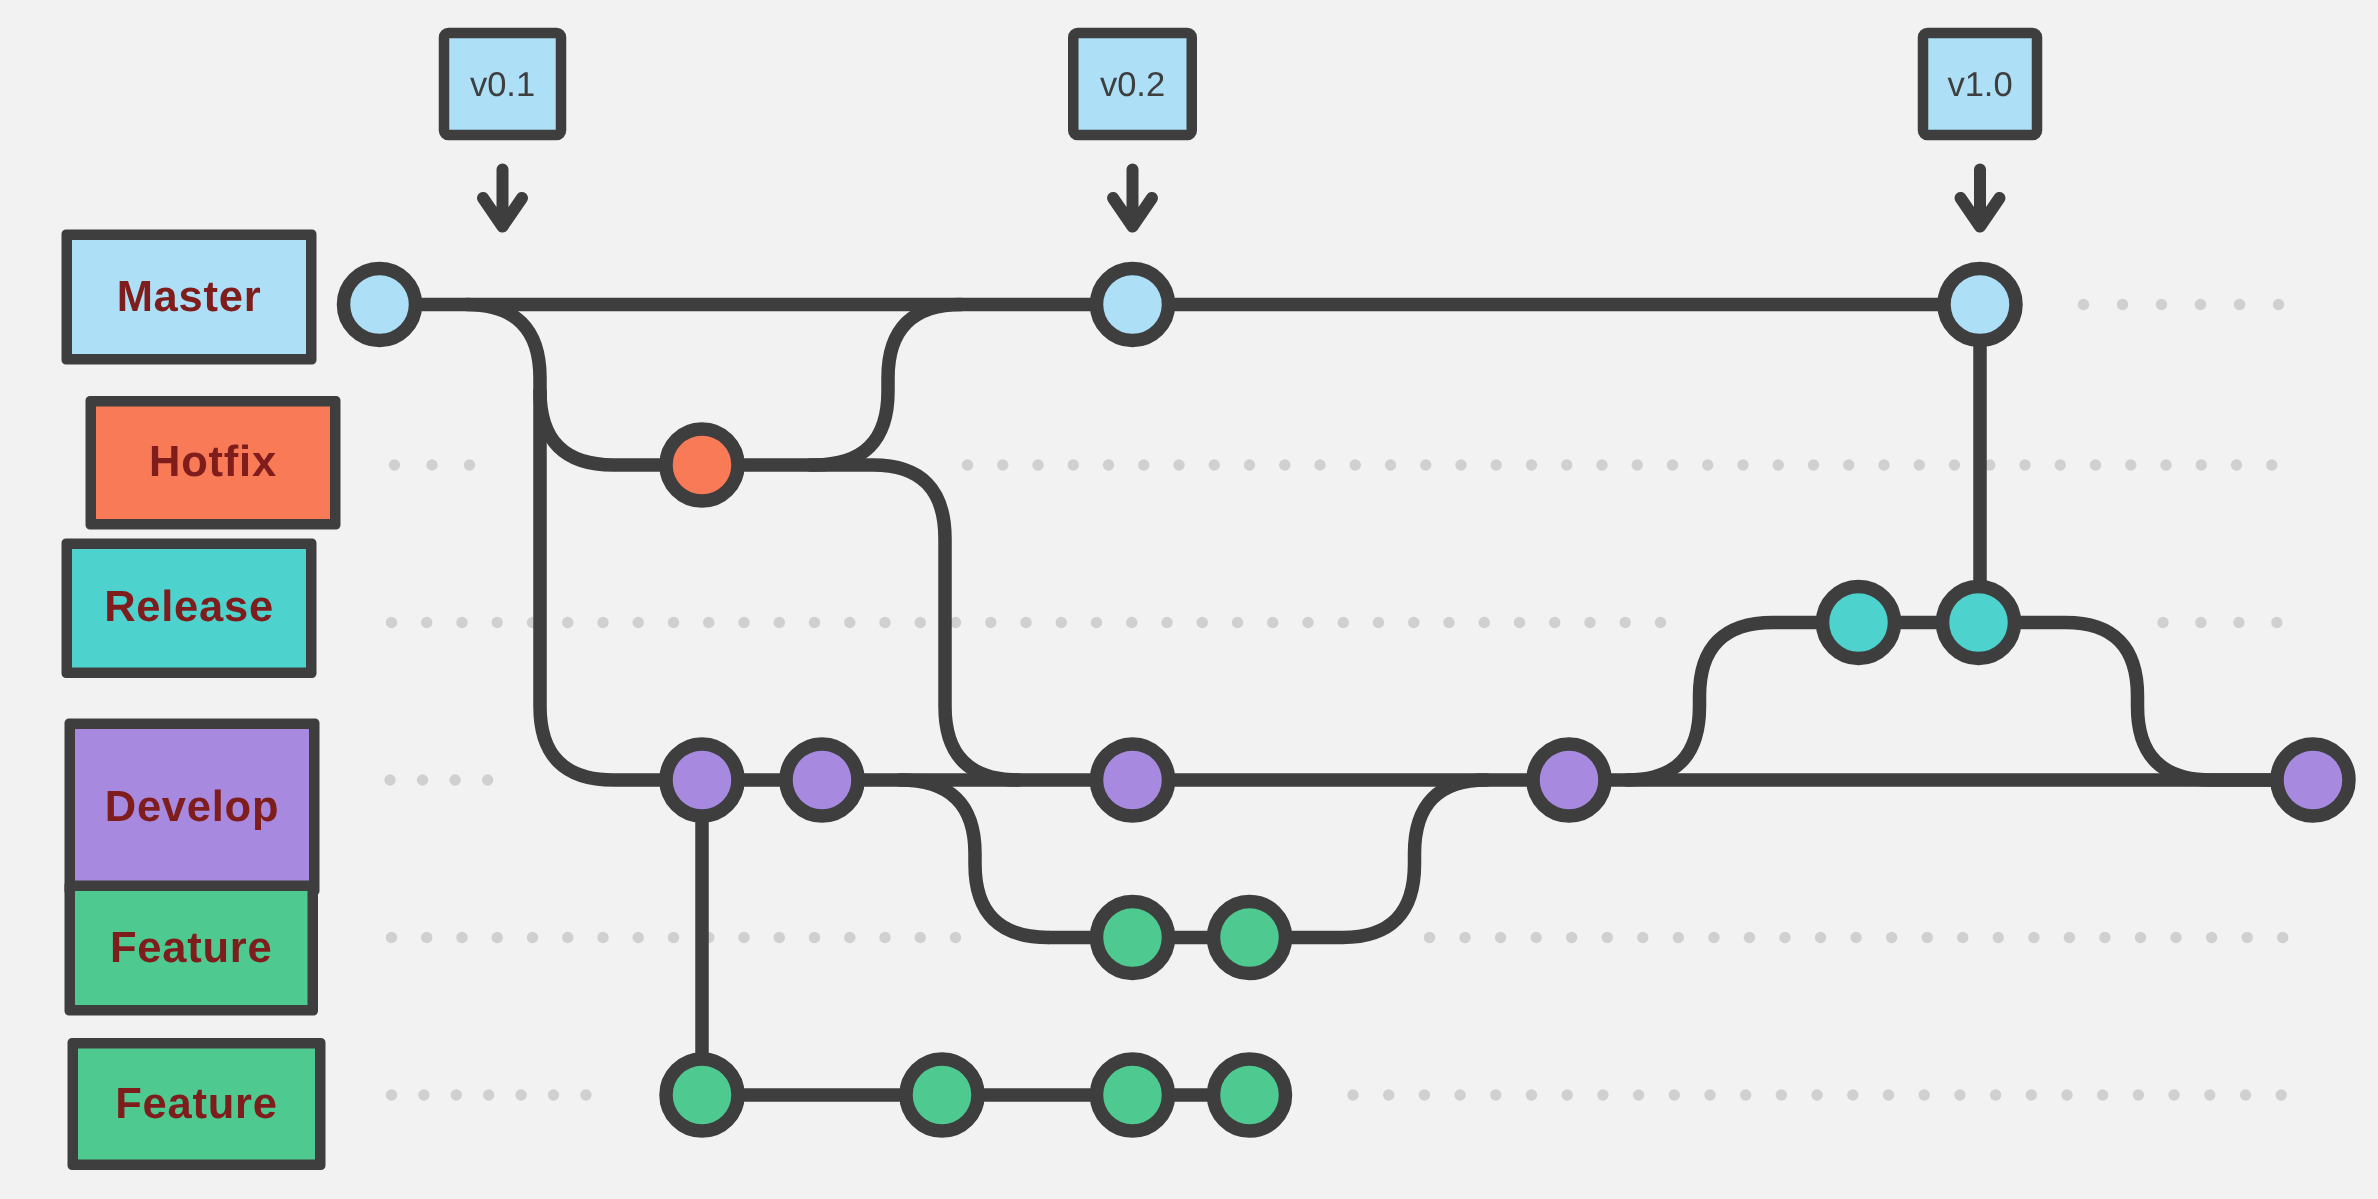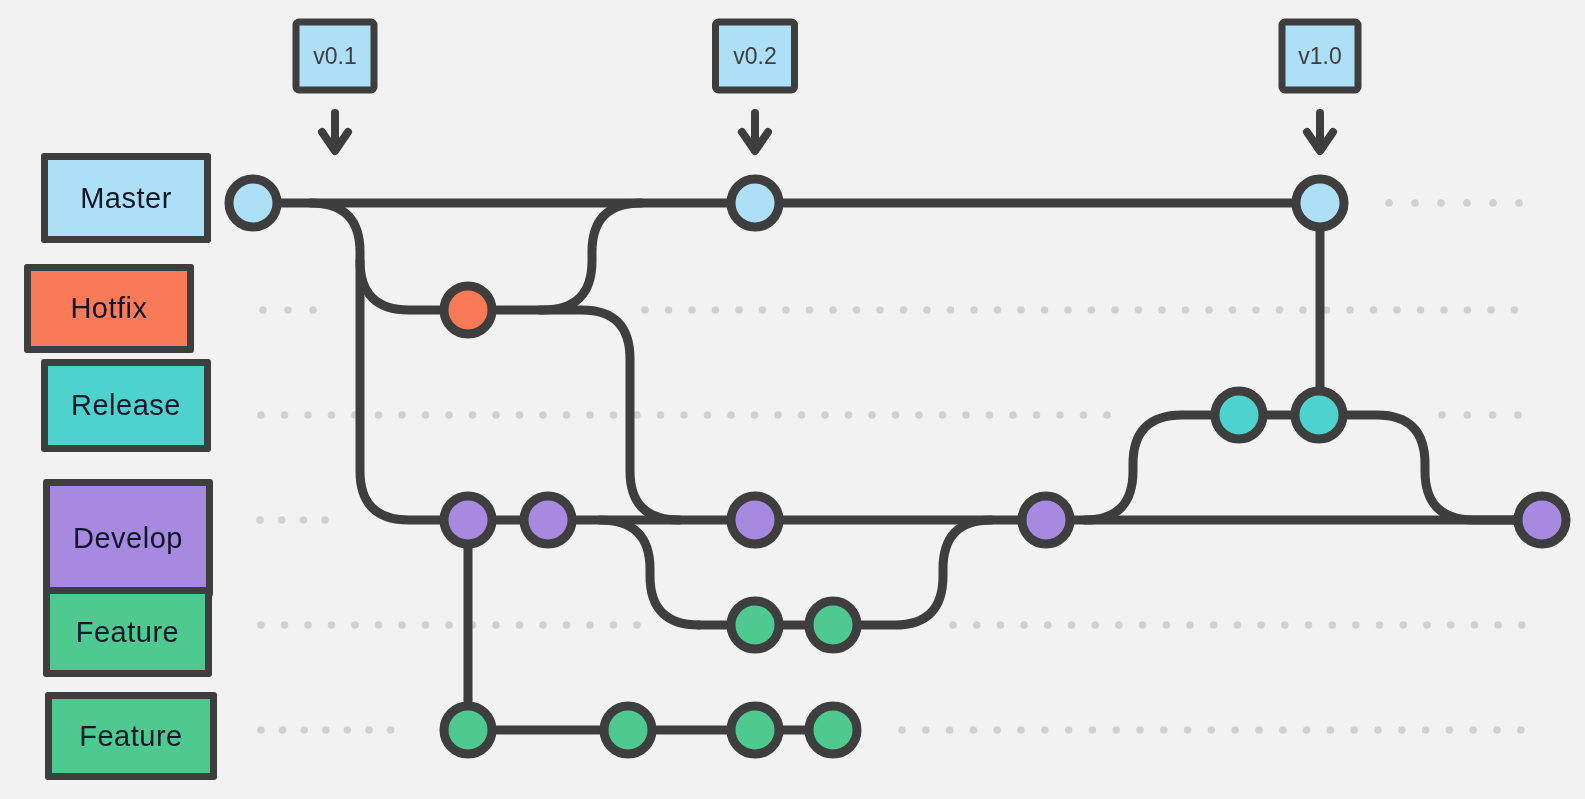--- a/index.html
+++ b/index.html
@@ -1,21 +1,21 @@
 <!DOCTYPE html>
 <html><head>
 <meta charset="utf-8">
 <style>
   html,body{margin:0;padding:0;background:#f2f2f2;}
   .stage{position:relative;width:1585px;height:799px;background:#f2f2f2;overflow:hidden;
          font-family:"Liberation Sans", sans-serif;padding-left:22px;}
   .stage svg{position:absolute;left:0;top:0;}
   .branch-box{position:absolute;box-sizing:border-box;border:7px solid #3e3e3e;border-radius:3px;
               display:flex;align-items:center;justify-content:center;
-              font-size:29px;letter-spacing:0.5px;color:#0f172a;}
+              font-size:29px;letter-spacing:0.5px;color:#7f1d1d;font-weight:bold;}
   .edge{fill:none;stroke:#3e3e3e;stroke-width:9;stroke-linecap:round;}
   .tag-rect{stroke:#3e3e3e;stroke-width:7;}
   .tag-text{font-size:23px;fill:#3e3e3e;text-anchor:middle;font-family:"Liberation Sans", sans-serif;}
   .arrow{fill:none;stroke:#3e3e3e;stroke-width:8;stroke-linecap:round;stroke-linejoin:round;}
 </style>
 </head>
 <body>
 
 <div class="stage">
   <svg id="graph" width="1585" height="799" viewBox="0 0 1585 799">
@@ -240,21 +240,21 @@
           <rect x="1282" y="22" width="76" height="68" rx="3" class="tag-rect" fill="#addff7"></rect>
           <text x="1320" y="64" class="tag-text">v1.0</text>
           <path class="arrow" d="M 1320 113 L 1320 146 M 1307 132 L 1320 151 L 1333 132"></path>
         </g>
       </g>
   </svg>
   <div id="boxes">
       <div class="branch-box" style="left: 41px; top: 153px; width: 170px; height: 90px; background: rgb(173, 223, 247);">
         <span>Master</span>
       </div>
-      <div class="branch-box" style="left: 24px; top: 264px; width: 170px; height: 89px; background: rgb(248, 122, 87);">
+      <div class="branch-box" style="left: 57px; top: 264px; width: 170px; height: 89px; background: rgb(248, 122, 87);">
         <span>Hotfix</span>
       </div>
       <div class="branch-box" style="left: 41px; top: 359px; width: 170px; height: 93px; background: rgb(77, 210, 205);">
         <span>Release</span>
       </div>
       <div class="branch-box" style="left: 43px; top: 479px; width: 170px; height: 118px; background: rgb(167, 138, 224);">
         <span>Develop</span>
       </div>
       <div class="branch-box" style="left: 43px; top: 587px; width: 169px; height: 90px; background: rgb(78, 201, 144);">
         <span>Feature</span>

